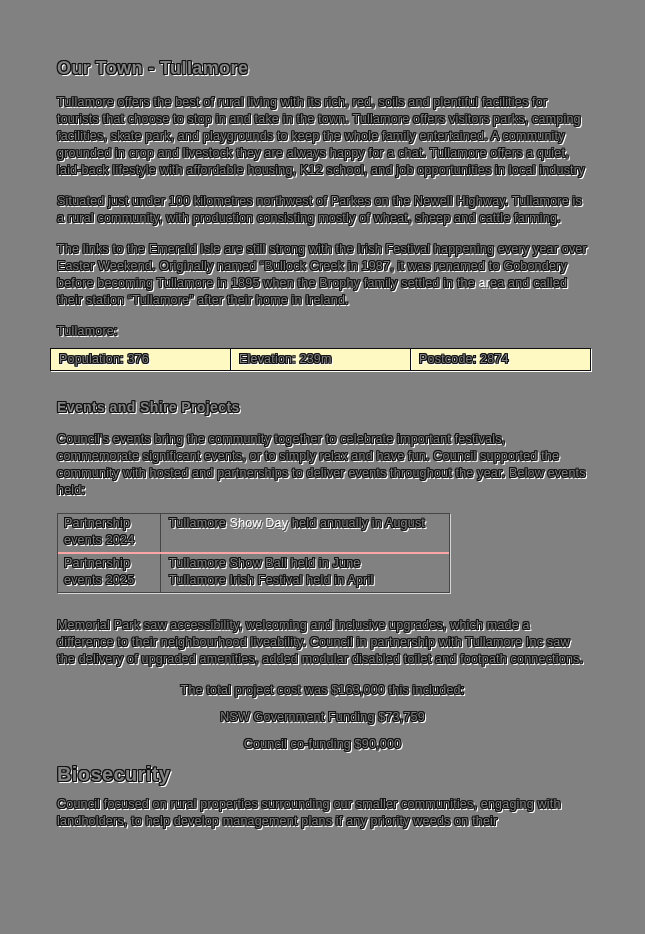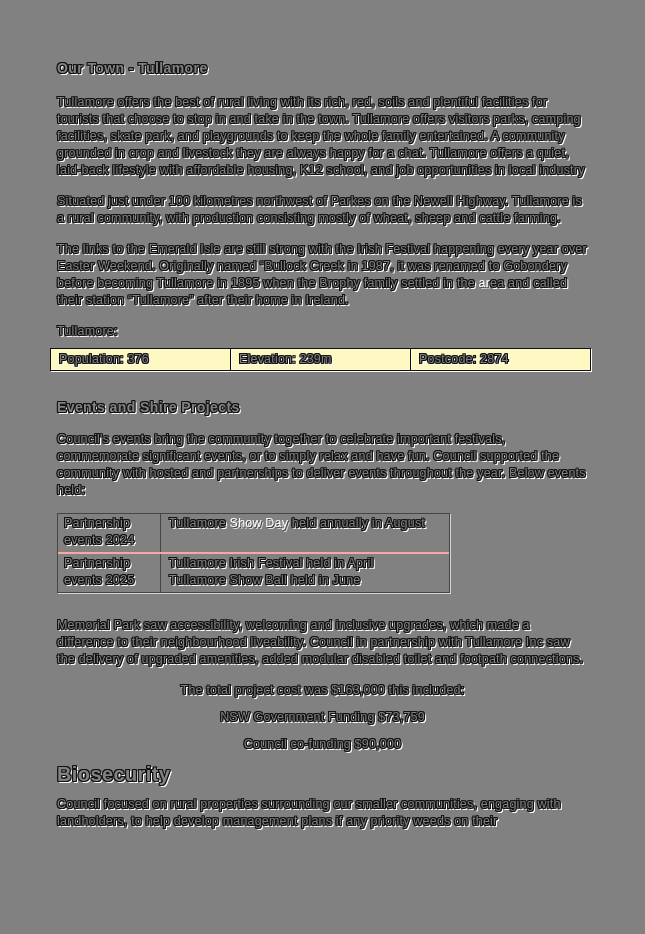--- a/index.html
+++ b/index.html
@@ -26,21 +26,21 @@
     text-shadow:
       -1px 0 0 #121212, 1px 0 0 #121212, 0 -1px 0 #121212, 0 1px 0 #121212,
       -1px -1px 0 #121212, 1px -1px 0 #121212, -1px 1px 0 #121212, 1px 1px 0 #121212,
       2px 2px 0 #ffffff, 2px 1px 0 #ffffff, 1px 2px 0 #ffffff;
   }
   .dword {
     color: #ffffff;
     text-shadow: 1px 1px 0 #3c3c3c, 2px 2px 0 #dedede;
   }
   h1, h2 { margin: 0; font-weight: bold; letter-spacing: 0.4px; }
-  .h1 { font-size: 14px; line-height: 20px; margin-bottom: 16px; }
+  .h1 { font-size: 18px; line-height: 20px; margin-bottom: 16px; }
   .h2 { font-size: 14px; line-height: 20px; margin: 26px 0 14px 0; }
   .h3 { font-size: 20px; line-height: 18px; margin: 12px 0 13px 0; }
   p { margin: 0 0 14px 0; }
   .stats-label { margin-bottom: 8px; }
   .stats-table {
     display: flex;
     width: 539px;
     margin: 0 0 14px -7px;
     border: 1px solid #0f0f0f;
     box-shadow: 1px 1px 0 #ffffff;
@@ -102,22 +102,22 @@
   <p class="emb">Council's events bring the community together to celebrate important festivals, commemorate significant events, or to simply relax and have fun. Council supported the community with hosted and partnerships to deliver events throughout the year. Below events held:</p>
 
   <div class="events-table">
     <div class="ev-row">
       <div class="ev-label emb">Partnership events 2024</div>
       <div class="ev-content emb"><span>Tullamore </span><span class="dword">Show Day</span><span> held annually in August</span></div>
     </div>
     <div class="ev-row">
       <div class="ev-label emb">Partnership events 2025</div>
       <div class="ev-content emb">
+        <div>Tullamore Show Ball held in June</div>
         <div>Tullamore Irish Festival held in April</div>
-        <div>Tullamore Show Ball held in June</div>
       </div>
     </div>
   </div>
 
   <p class="emb">Memorial Park saw accessibility, welcoming and inclusive upgrades, which made a difference to their neighbourhood liveability. Council in partnership with Tullamore Inc saw the delivery of upgraded amenities, added modular disabled toilet and footpath connections.</p>
 
   <p class="emb center cost-line">The total project cost was $163,000 this included:</p>
 
   <p class="emb center italic">NSW Government Funding $73,759</p>
 

